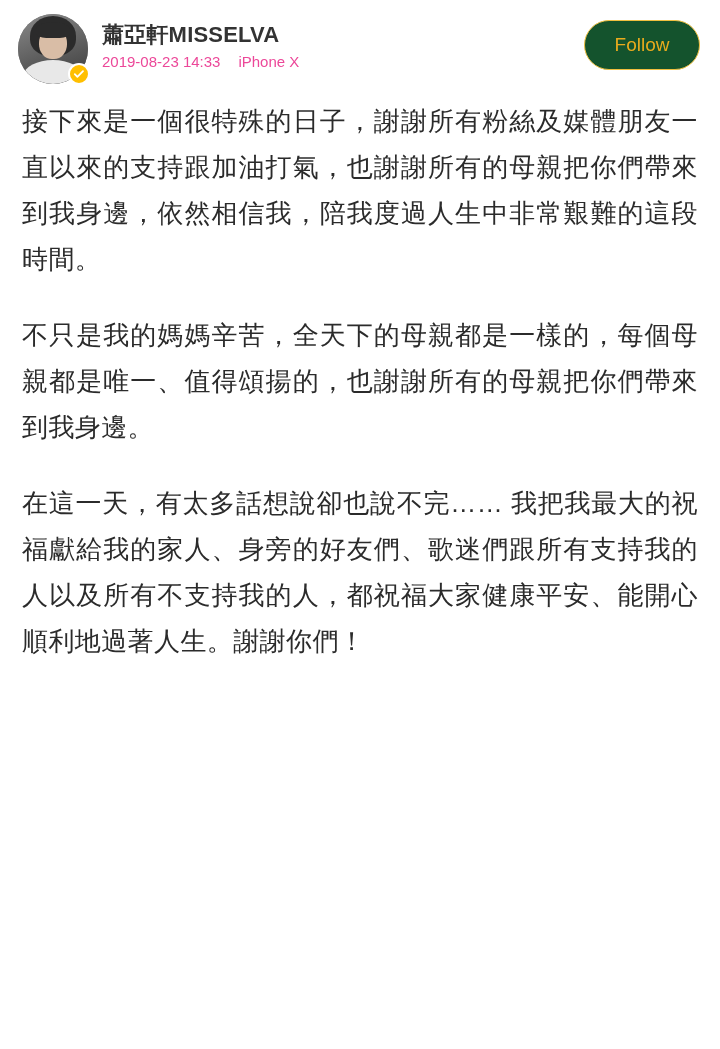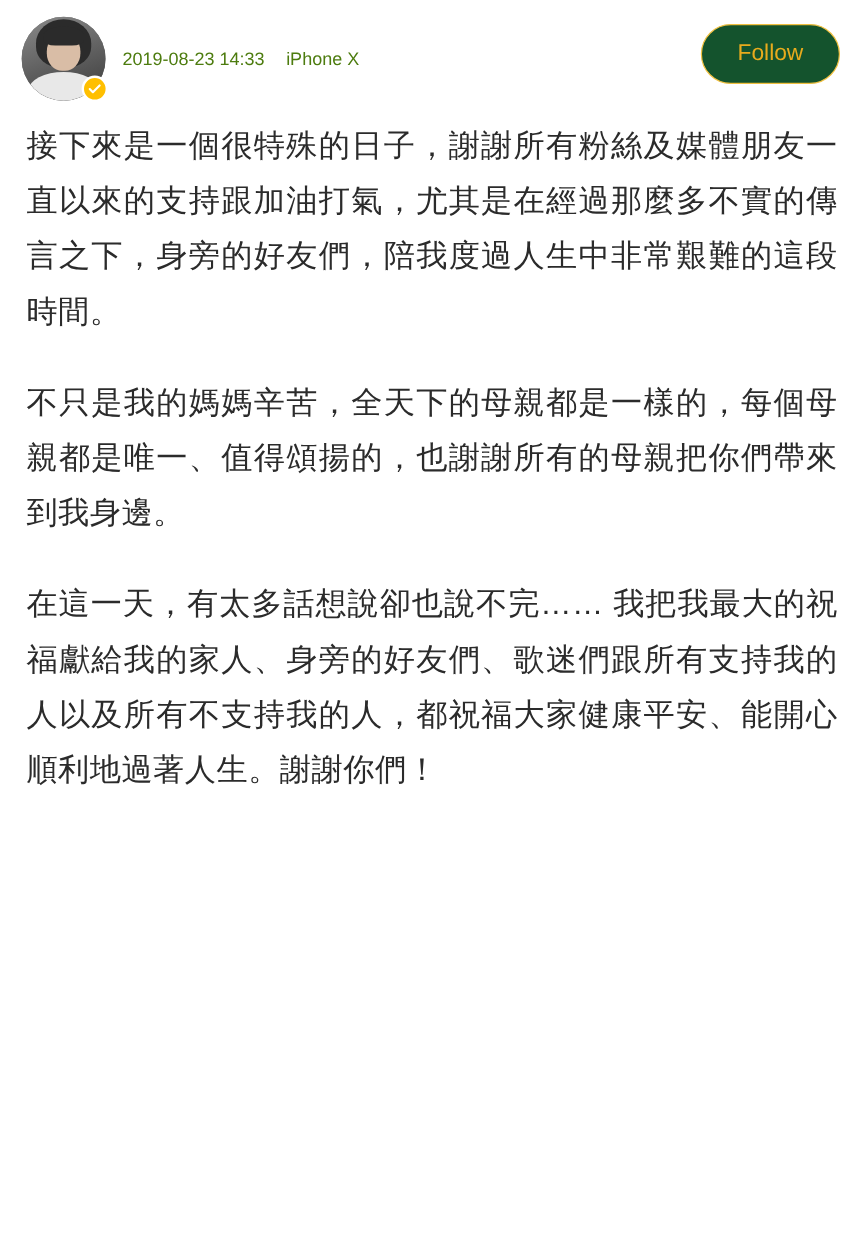--- a/index.html
+++ b/index.html
@@ -105,23 +105,23 @@
   }
   .username {
     font-size: 22px;
     font-weight: bold;
     color: #333333;
     line-height: 30px;
     letter-spacing: 0.2px;
     white-space: nowrap;
   }
   .subline {
-    margin-top: 20px;
+    margin-top: 2px;
     font-size: 15px;
-    color: #4d7c0f;
+    color: #ec4899;
     line-height: 20px;
     white-space: nowrap;
   }
   .subline .device {
     margin-left: 18px;
   }
 
   .follow-btn {
     position: absolute;
     right: 20px;
@@ -173,27 +173,28 @@
         <div class="body"></div>
       </div>
       <div class="verified">
         <svg width="12" height="12" viewBox="0 0 12 12" aria-hidden="true">
           <path d="M1.8 6.2 L4.4 8.8 L10 3.2" fill="none" stroke="#ffffff" stroke-width="1.8" stroke-linecap="round" stroke-linejoin="round"></path>
         </svg>
       </div>
     </div>
 
     <div class="meta">
+      <div class="username">蕭亞軒MISSELVA</div>
       <div class="subline">
         <span>2019-08-23 14:33</span><span class="device">iPhone X</span>
       </div>
     </div>
 
     <div class="follow-btn">Follow</div>
   </div>
 
   <div class="content">
-    <p class="para">接下來是一個很特殊的日子，謝謝所有粉絲及媒體朋友一直以來的支持跟加油打氣，尤其是在經過那麼多不實的傳言之下，身旁的好友們，陪我度過人生中非常艱難的這段時間。</p>
+    <p class="para">接下來是一個很特殊的日子，謝謝所有粉絲及媒體朋友一直以來的支持跟加油打氣，也謝謝所有的母親把你們帶來到我身邊，依然相信我，陪我度過人生中非常艱難的這段時間。</p>
     <p class="para">不只是我的媽媽辛苦，全天下的母親都是一樣的，每個母親都是唯一、值得頌揚的，也謝謝所有的母親把你們帶來到我身邊。</p>
     <p class="para">在這一天，有太多話想說卻也說不完…… 我把我最大的祝福獻給我的家人、身旁的好友們、歌迷們跟所有支持我的人以及所有不支持我的人，都祝福大家健康平安、能開心順利地過著人生。謝謝你們！</p>
   </div>
 
 </div>
 
 </body></html>

